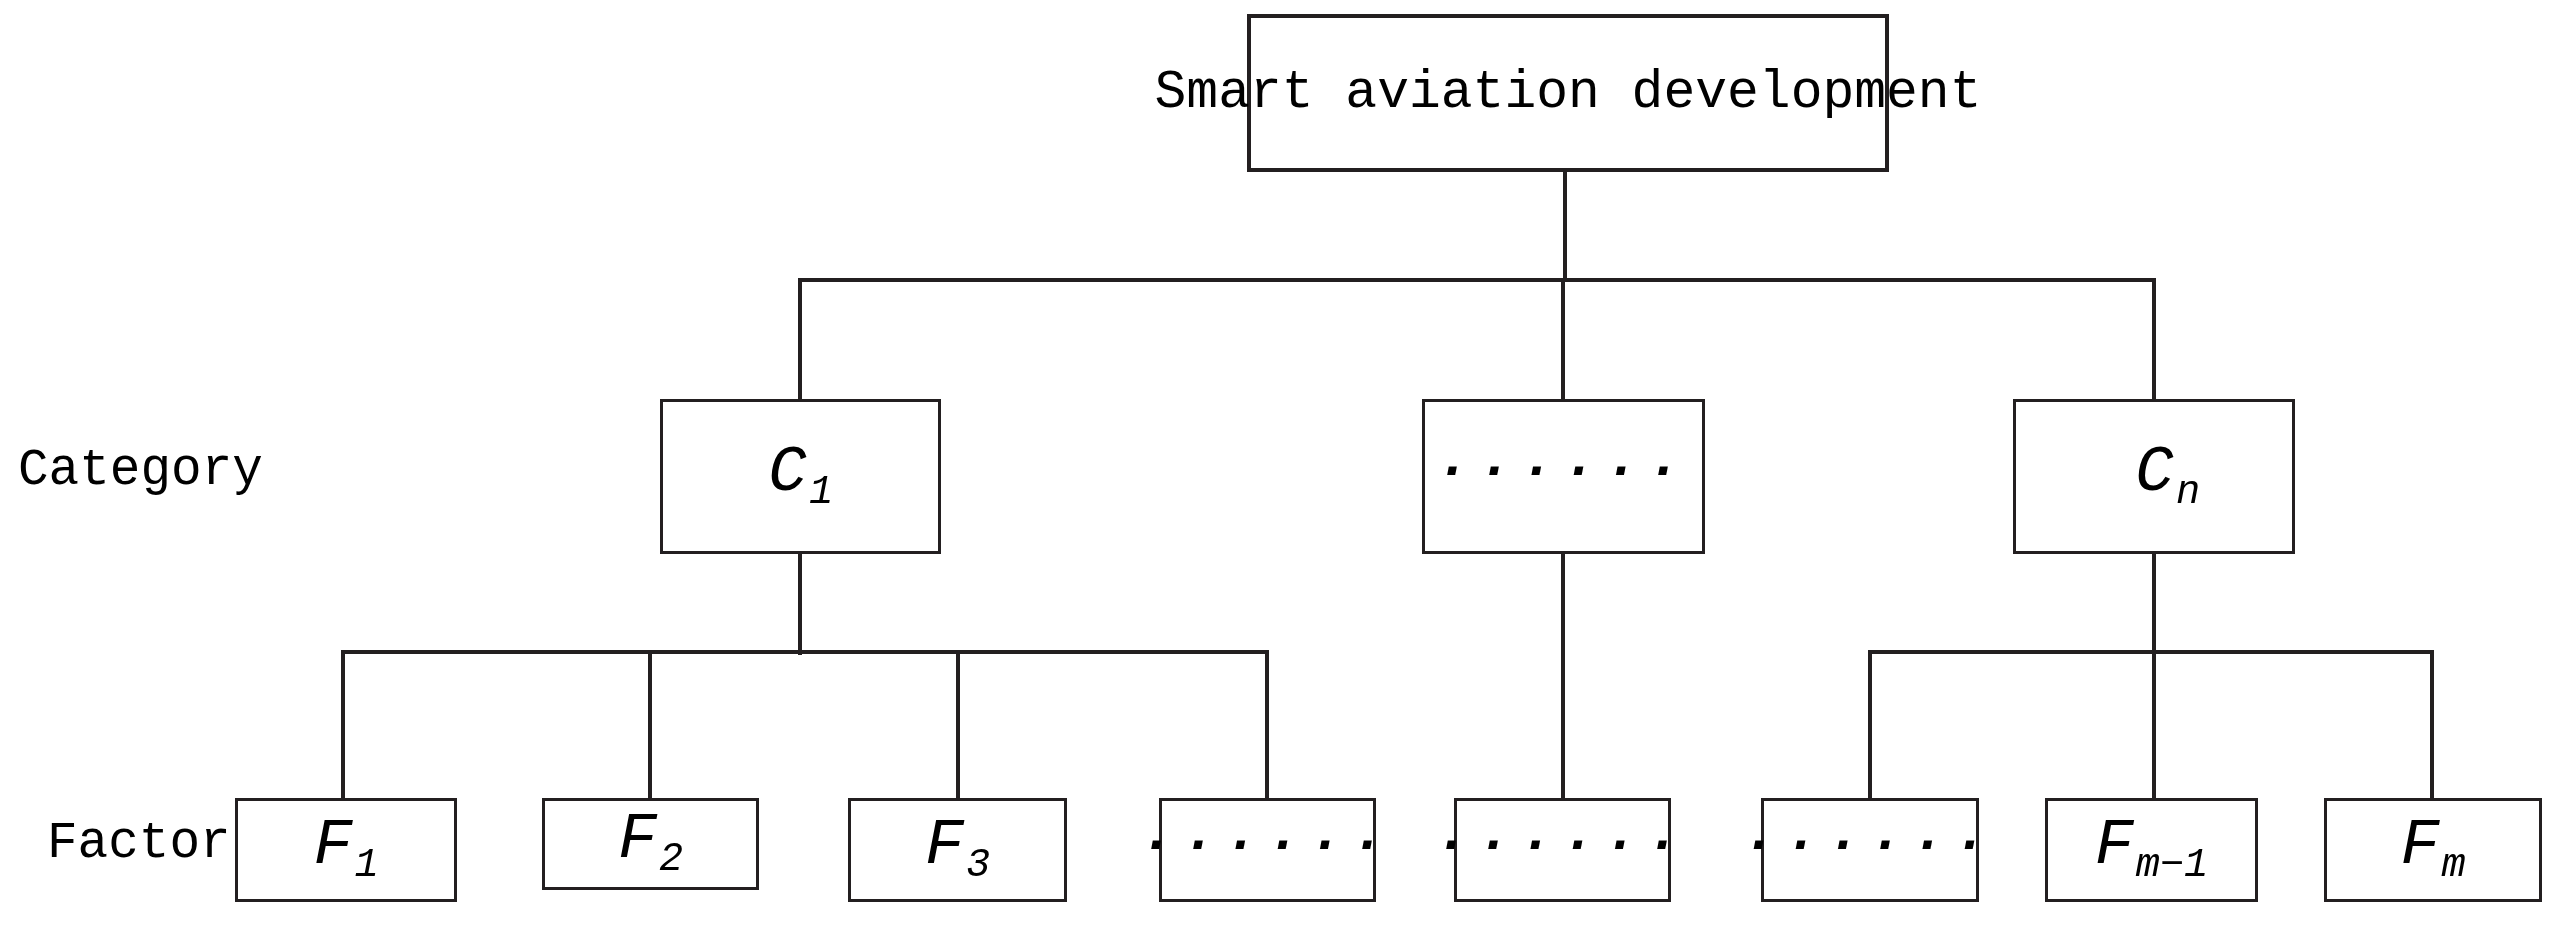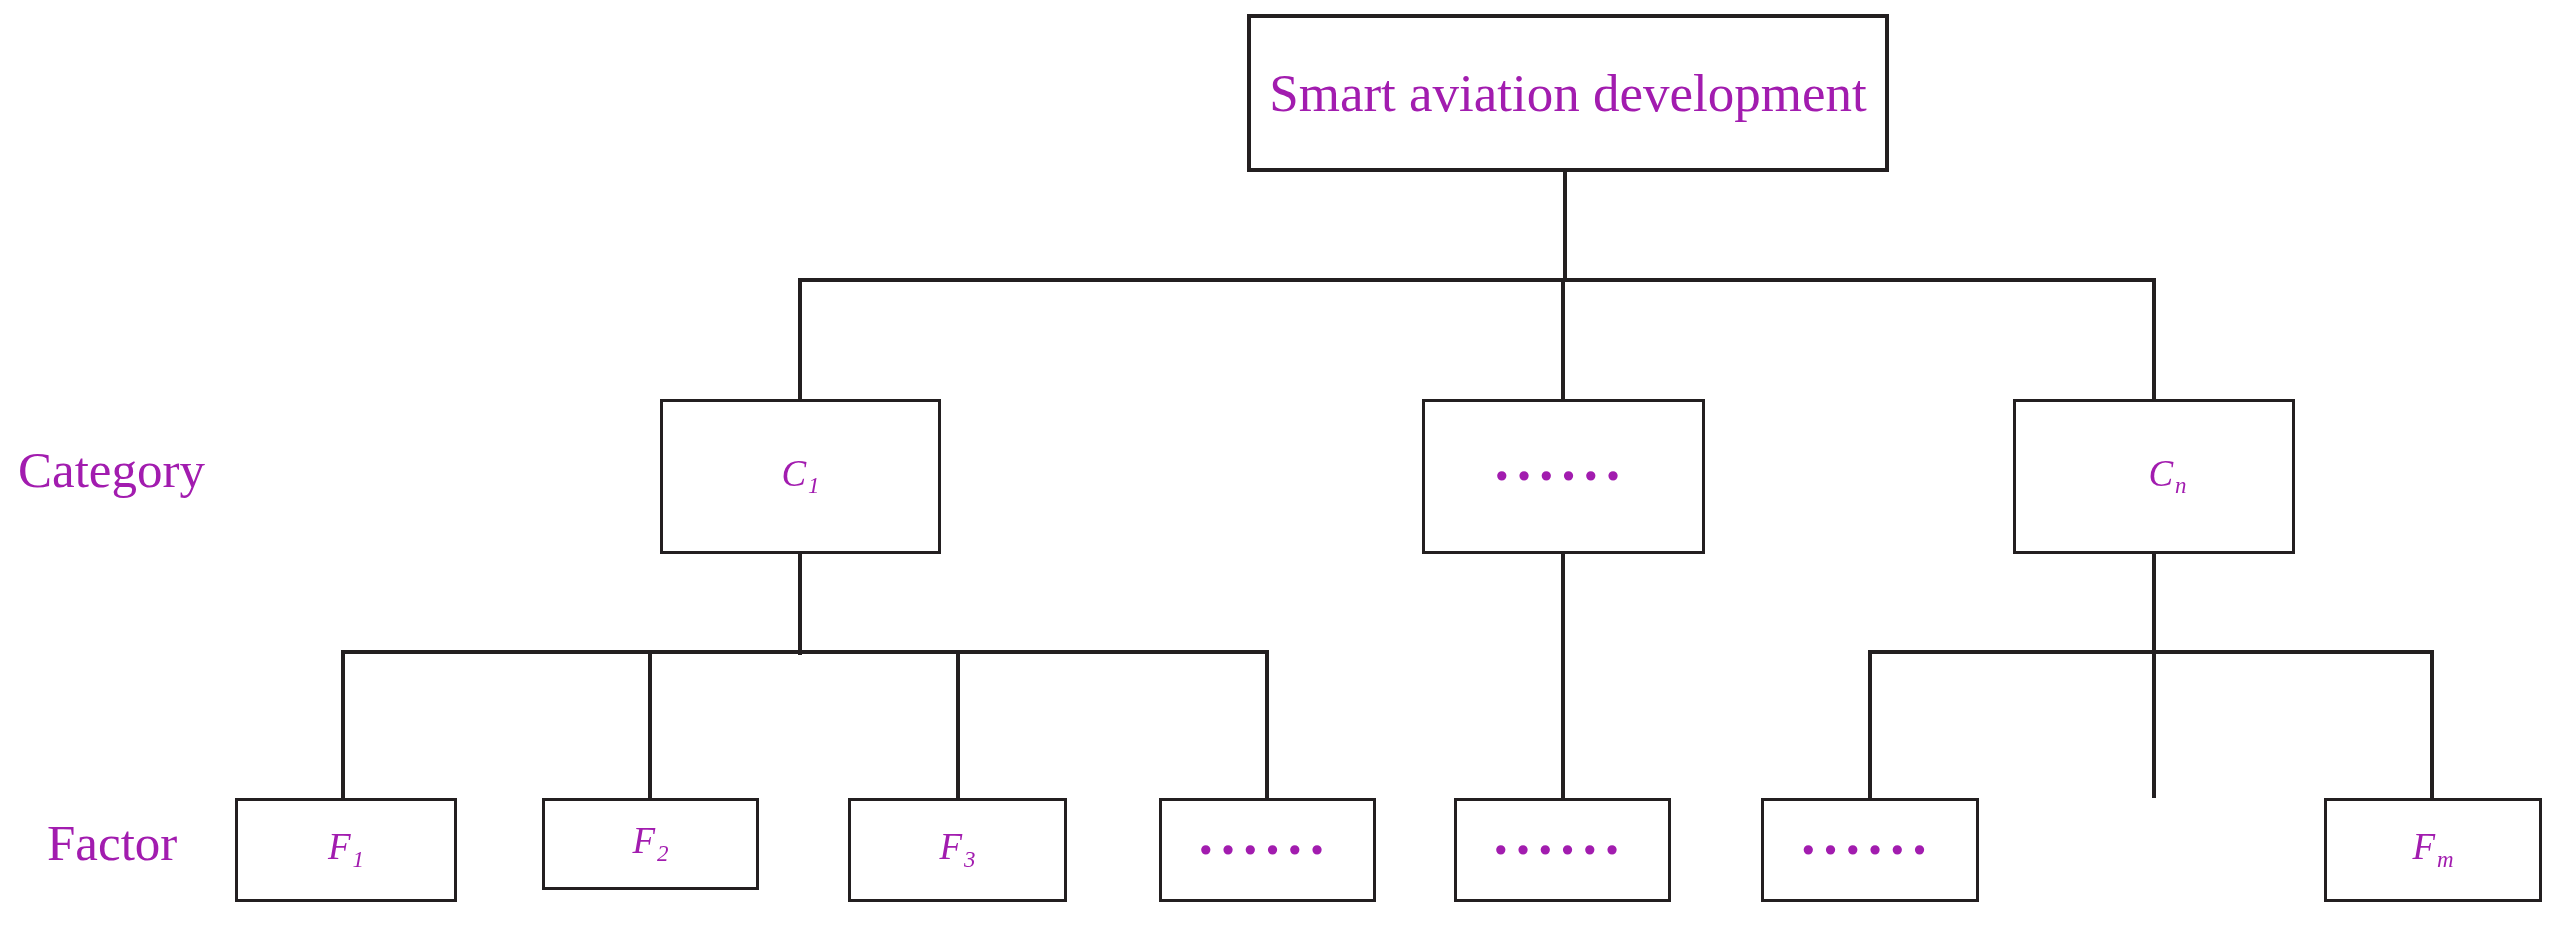--- a/index.html
+++ b/index.html
@@ -1,42 +1,42 @@
 <!DOCTYPE html>
 <html><head>
 <meta charset="utf-8">
 <style>
   html, body { margin: 0; padding: 0; background: #ffffff; }
   #canvas {
     position: relative;
     width: 2576px;
     height: 929px;
     background: #ffffff;
-    font-family: Liberation Serif, serif;
-    color: #a21caf;
+    font-family: Liberation Mono, monospace;
+    color: #000000;
     overflow: hidden;
   }
   .box {
     position: absolute;
     box-sizing: border-box;
     border: 3px solid #231f20;
     background: #ffffff;
     display: flex;
     align-items: center;
     justify-content: center;
     white-space: nowrap;
   }
   .root-box { border-width: 4px; }
   .root-label {
     font-size: 53px;
     line-height: 1;
     letter-spacing: 0px;
   }
   .line { position: absolute; background: #231f20; }
-  .formula { font-style: italic; font-size: 37px; line-height: 1; }
+  .formula { font-style: italic; font-size: 65px; line-height: 1; }
   .formula .sub {
     font-size: 0.62em;
     font-style: italic;
     vertical-align: -0.32em;
     margin-left: 2px;
   }
   .dots {
     display: inline-block;
     font-weight: bold;
     font-style: italic;
@@ -105,18 +105,21 @@
   </div>
   <div class="box" style="left:1159px; top:798px; width:217px; height:104px;">
     <span class="dots">......</span>
   </div>
   <div class="box" style="left:1454px; top:798px; width:217px; height:104px;">
     <span class="dots">......</span>
   </div>
   <div class="box" style="left:1761px; top:798px; width:218px; height:104px;">
     <span class="dots">......</span>
   </div>
+  <div class="box" style="left:2045px; top:798px; width:213px; height:104px;">
+    <span class="formula"><span>F</span><span class="sub">m−1</span></span>
+  </div>
   <div class="box" style="left:2324px; top:798px; width:218px; height:104px;">
     <span class="formula"><span>F</span><span class="sub">m</span></span>
   </div>
 
 </div>
 
 
 </body></html>

